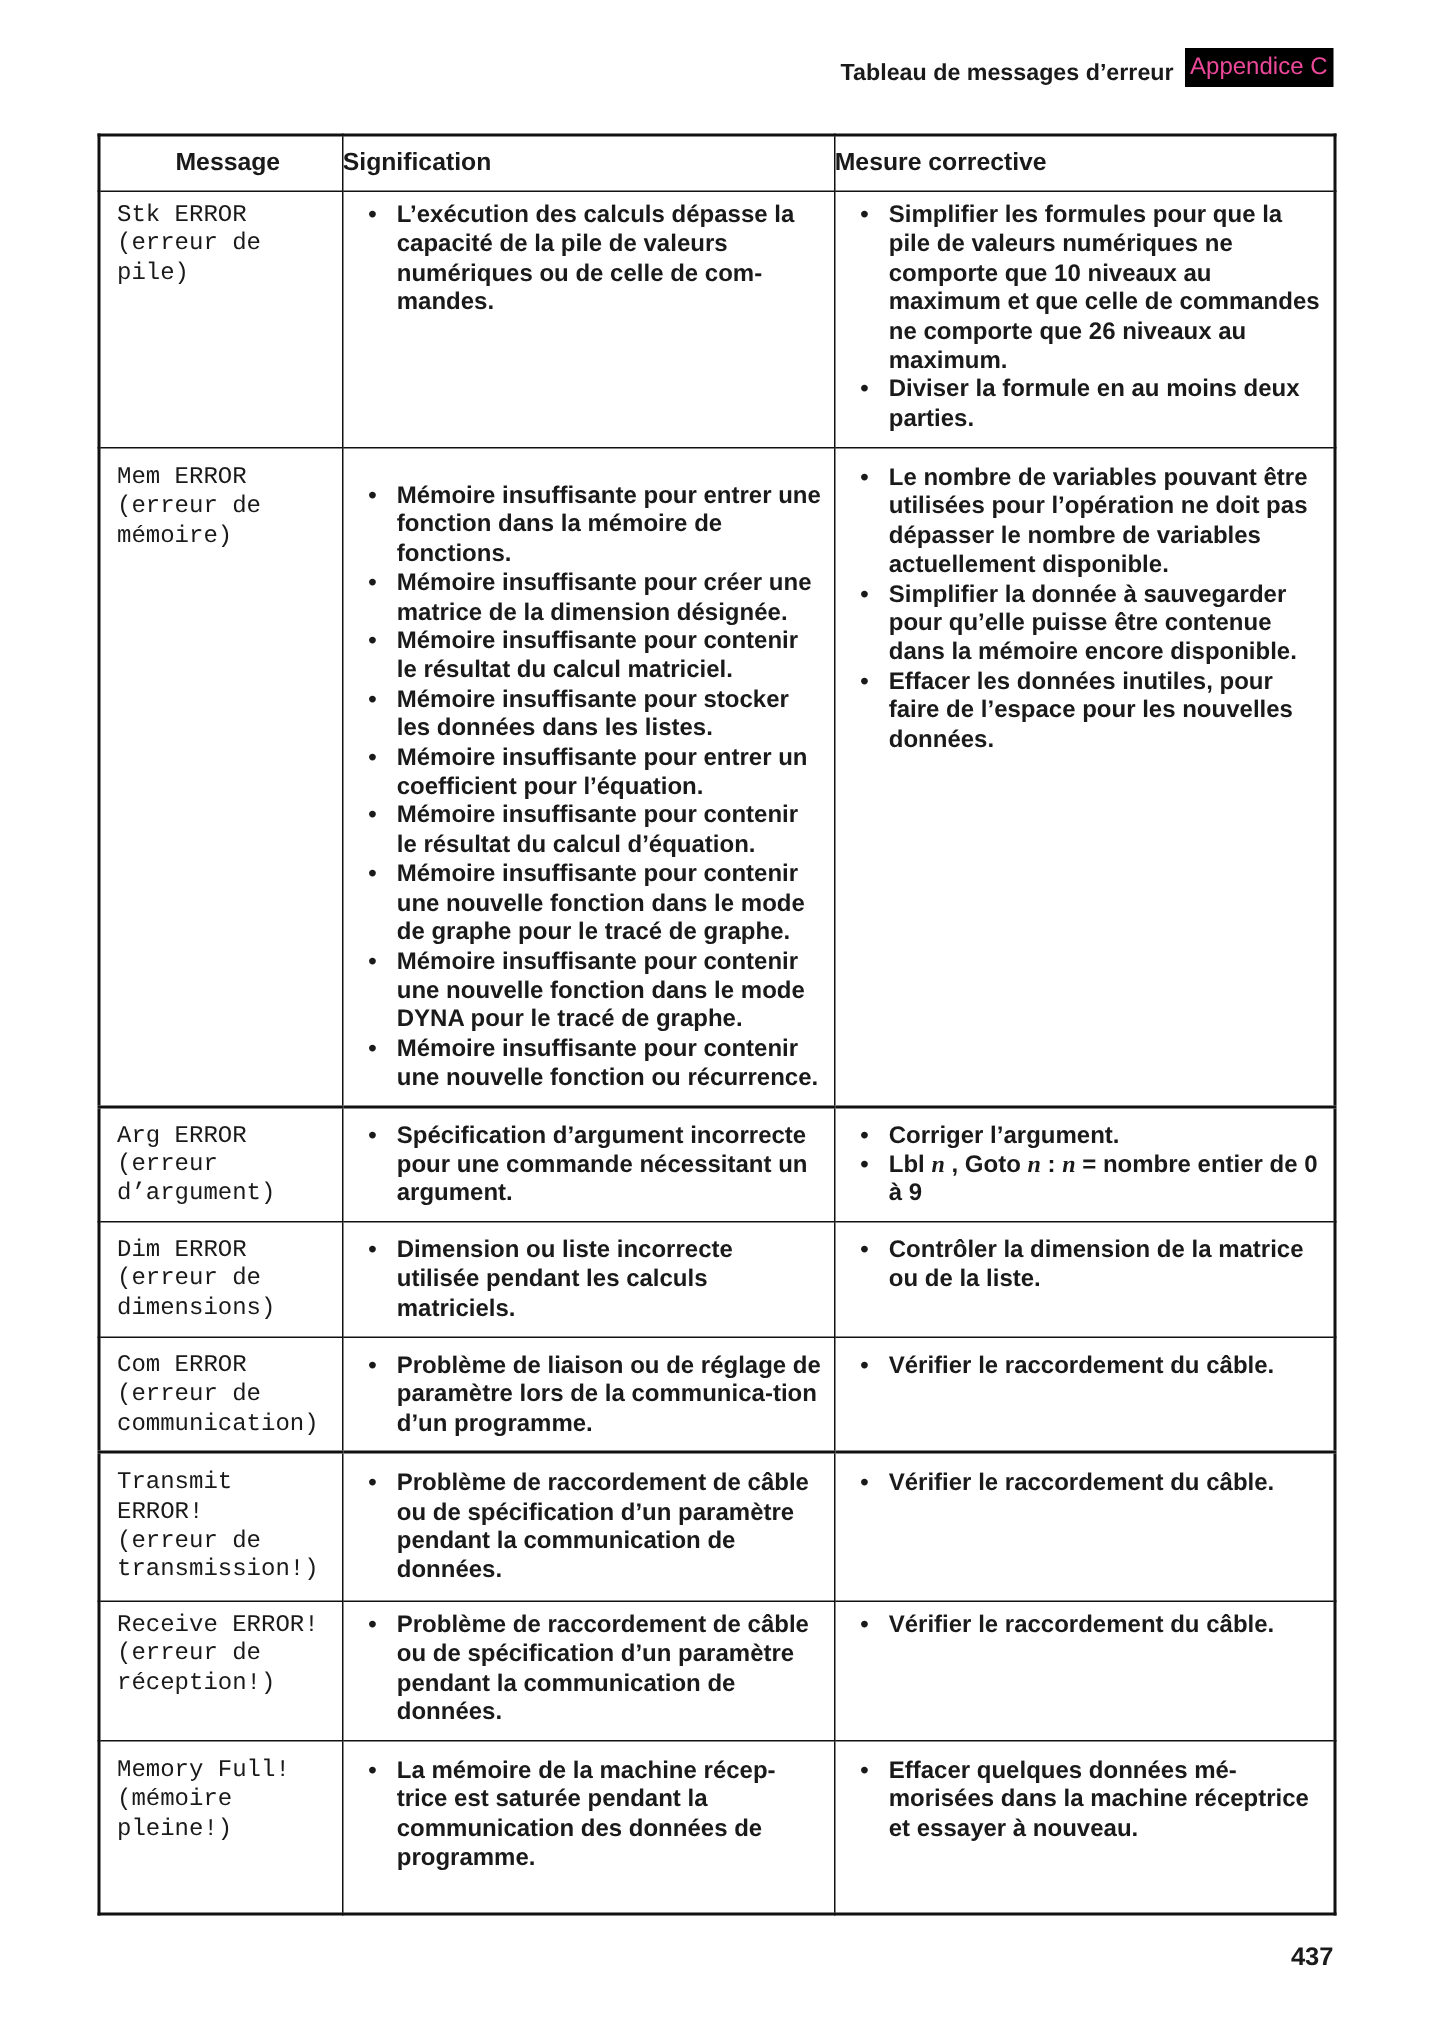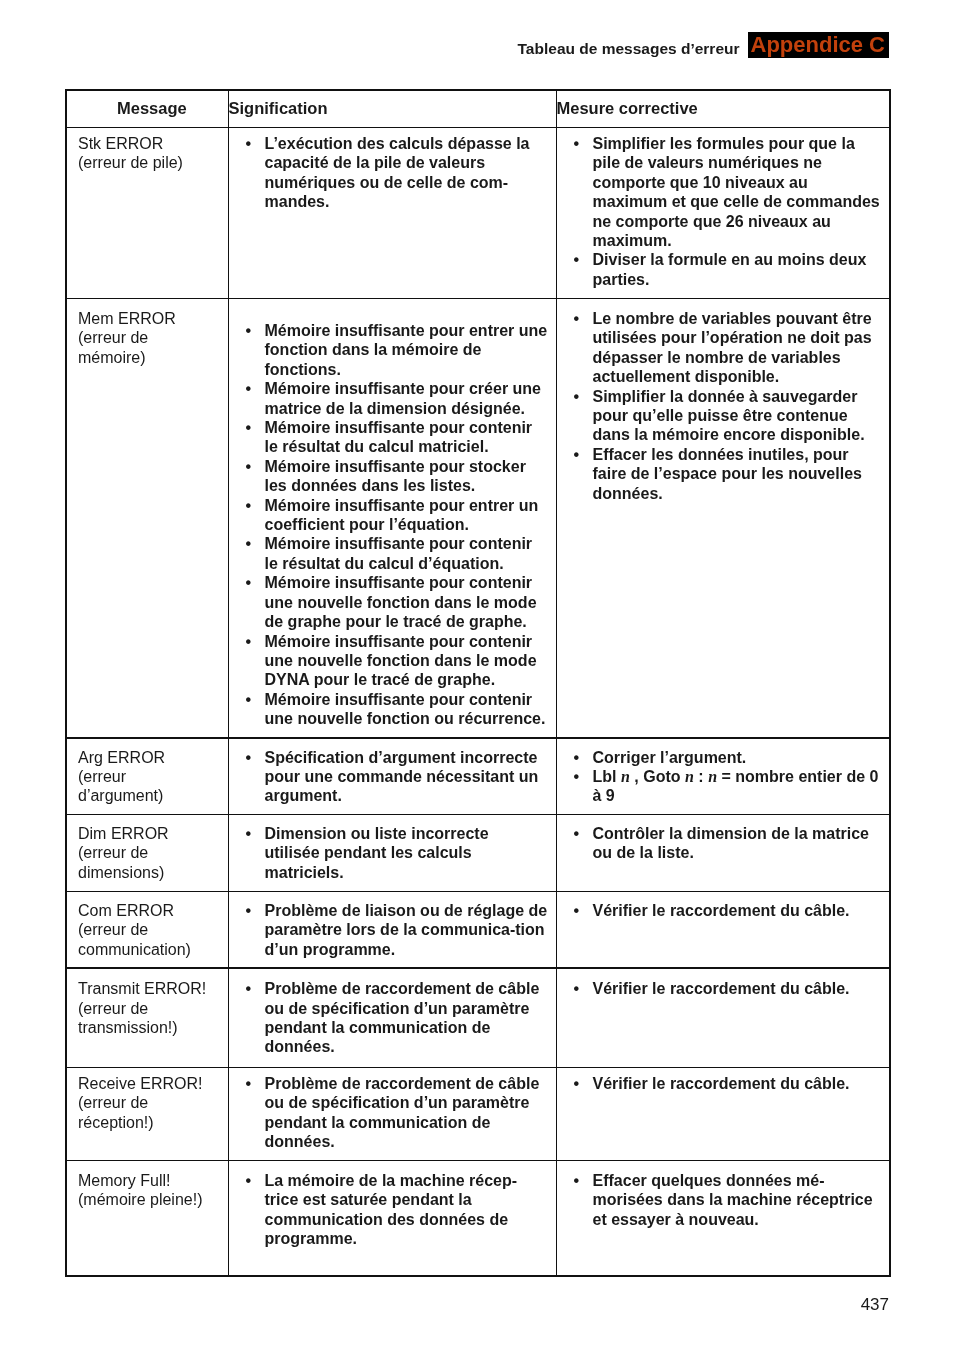--- a/index.html
+++ b/index.html
@@ -1,35 +1,35 @@
 <!DOCTYPE html>
 <html><head>
 <meta charset="utf-8">
 <style>
   html, body { margin: 0; padding: 0; background: #ffffff; }
   body { width: 954px; height: 1352px; position: relative; font-family: "Liberation Sans", sans-serif; color: #1a1a1a; }
   .header { position: absolute; top: 32px; right: 65px; display: flex; align-items: flex-end; gap: 8px; }
   .header-title { font-weight: bold; font-size: 15.5px; line-height: 18px; margin-bottom: 0px; }
-  .appendix-badge { background: #000; color: #c2410c; font-weight: bold; font-size: 22px; line-height: 25px; padding: 0 4px 1px 3px; }
+  .appendix-badge { background: #000; color: #ec4899; font-weight: normal; font-size: 16px; line-height: 25px; padding: 0 4px 1px 3px; }
   table.errors { position: absolute; left: 65px; top: 89px; width: 824px; border-collapse: collapse; table-layout: fixed; }
   table.errors col.c1 { width: 162px; }
   table.errors col.c2 { width: 328px; }
   table.errors col.c3 { width: 334px; }
   table.errors th, table.errors td { border: 1px solid #111; vertical-align: top; font-size: 16px; line-height: 19.4px; }
   table.errors { border: 2px solid #111; }
   table.errors th { font-weight: bold; height: 36px; padding: 0; text-align: left; vertical-align: middle; font-size: 16.5px; }
   table.errors th.h-msg { text-align: left; padding-left: 50px; margin-left: 16px; }
   table.errors td { padding: 6px 6px 8px 11px; }
-  table.errors td.msg { padding-left: 11px; }
+  table.errors td.msg { padding-left: 11px; font-family: Liberation Mono, monospace; }
   tr.thick-top td { border-top: 2px solid #111; }
   ul.bl { list-style: none; margin: 0; padding: 0; font-weight: bold; }
   ul.bl li { position: relative; padding-left: 25px; padding-right: 2px; }
   ul.bl li::before { content: "•"; position: absolute; left: 6px; top: 0; }
   .it { font-family: "Liberation Serif", serif; font-style: italic; }
-  .page-number { position: absolute; top: 1295px; right: 65px; font-weight: normal; font-size: 17px; margin-left: 15px; }
+  .page-number { position: absolute; top: 1295px; right: 65px; font-weight: bold; font-size: 17px; margin-left: 15px; }
 </style>
 </head>
 <body>
 
 <div class="header">
   <span class="header-title">Tableau de messages d’erreur</span>
   <span class="appendix-badge">Appendice C</span>
 </div>
 
 <table class="errors">

